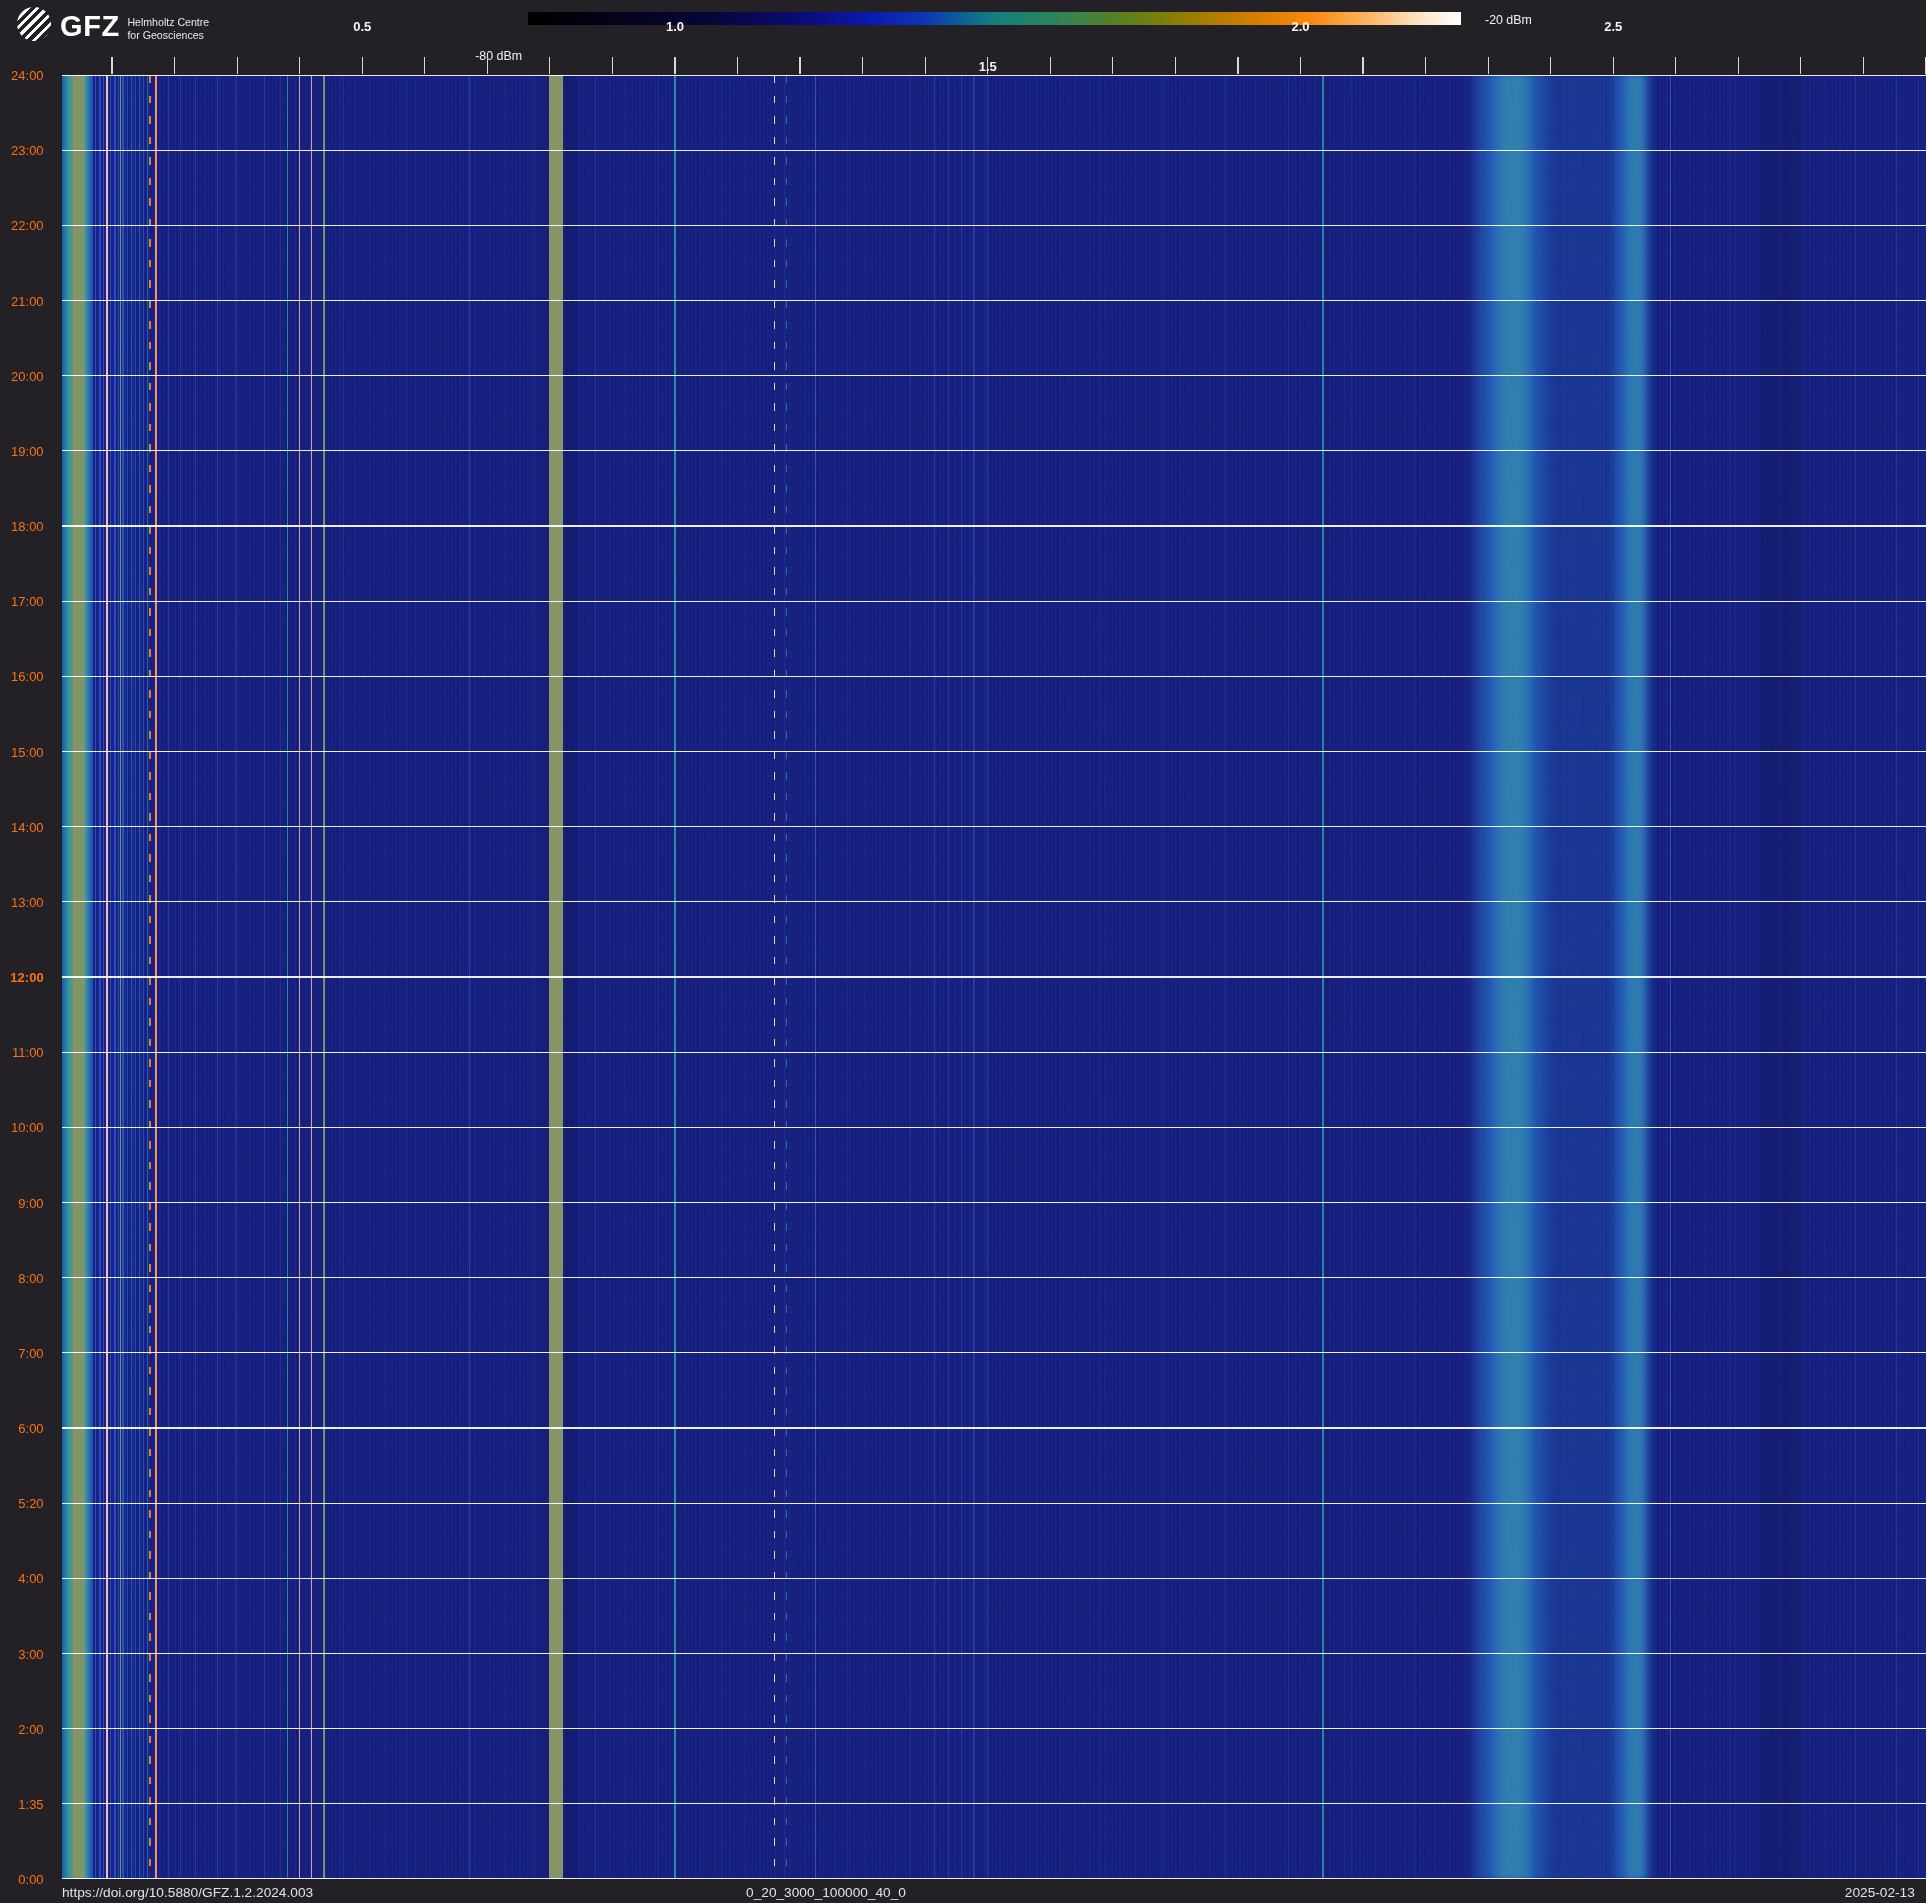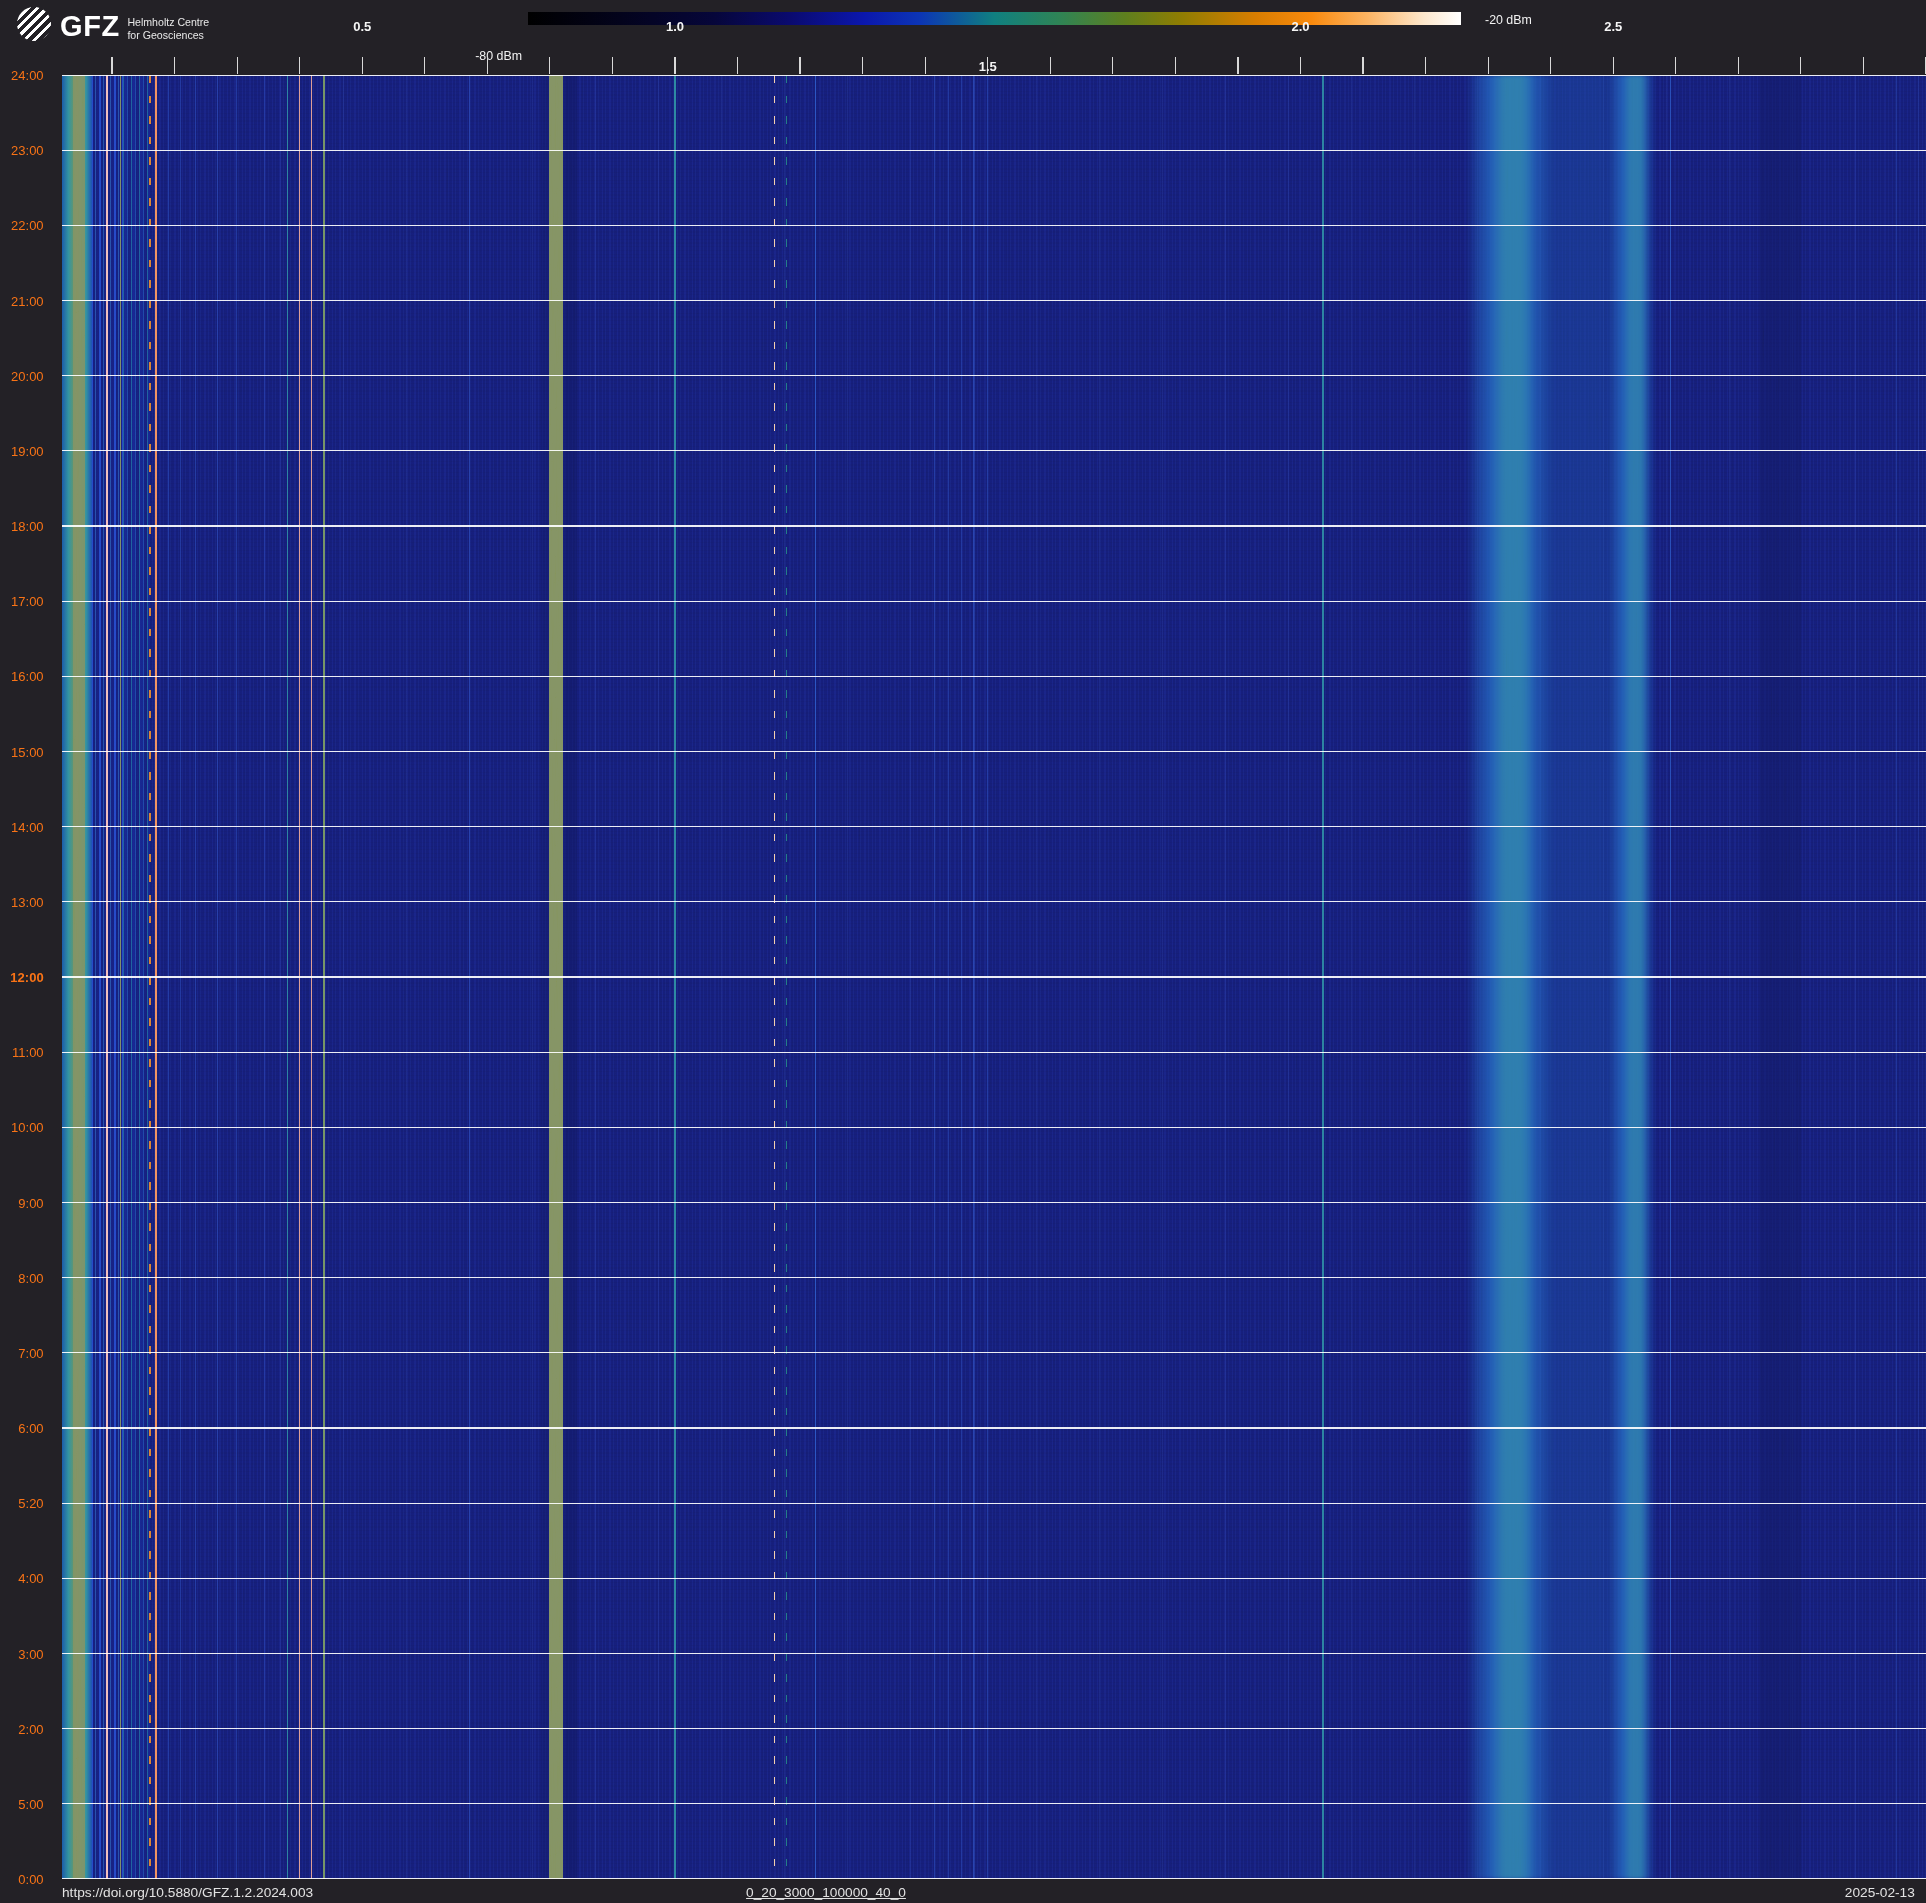--- a/index.html
+++ b/index.html
@@ -39,21 +39,21 @@
          background:rgba(255,255,255,0.92);z-index:30;}
   .feat{position:absolute;top:0;height:100%;z-index:4;}
   .feat.glow{filter:blur(1.9px);}
   .feat.vlf-band{background:linear-gradient(to right,#0f4f8a 0%,#2a8f7f 22%,#57913f 38%,#7f8c2b 50%,#4a8f58 66%,#2a8f7f 80%,#11459a 100%);}
   .feat.stripes-blue{background:repeating-linear-gradient(90deg, rgba(30,70,200,0.85) 0 1.2px, rgba(10,14,82,0.9) 1.2px 3.1px, rgba(42,112,192,0.55) 3.1px 4.3px, rgba(12,16,88,0.9) 4.3px 7.5px);}
   .feat.stripes-teal{background:repeating-linear-gradient(90deg, rgba(24,122,150,0.75) 0 1.2px, rgba(12,24,112,0.85) 1.2px 3.7px, rgba(28,92,182,0.65) 3.7px 5px, rgba(10,14,82,0.85) 5px 8px);}
 
   
   #footer{position:absolute;left:0;top:1881px;width:1926px;height:22.4px;font-size:13.7px;color:#e2e2e2;}
   #footer .doi{position:absolute;left:62px;top:3.7px;}
-  #footer .fname{position:absolute;left:62px;top:3.7px;width:1528px;text-align:center;text-decoration:underline;}
+  #footer .fname{position:absolute;left:62px;top:3.7px;width:1528px;text-align:center;}
   #footer .fdate{position:absolute;right:11.2px;top:3.7px;}
 </style>
 </head>
 <body>
 
 <div id="screen">
 
   <div class="logo">
     <div class="logo-mark"></div>
     <div class="logo-gfz">GFZ</div>
@@ -121,21 +121,21 @@
       <div class="tlabel" style="top: 54.1667%;">11:00</div>
       <div class="tlabel" style="top: 58.3333%;">10:00</div>
       <div class="tlabel" style="top: 62.5%;">9:00</div>
       <div class="tlabel" style="top: 66.6667%;">8:00</div>
       <div class="tlabel" style="top: 70.8333%;">7:00</div>
       <div class="tlabel" style="top: 75%;">6:00</div>
       <div class="tlabel" style="top: 79.1667%;">5:20</div>
       <div class="tlabel" style="top: 83.3333%;">4:00</div>
       <div class="tlabel" style="top: 87.5%;">3:00</div>
       <div class="tlabel" style="top: 91.6667%;">2:00</div>
-      <div class="tlabel" style="top: 95.8333%;">5:00</div>
+      <div class="tlabel" style="top: 95.8333%;">1:35</div>
       <div class="tlabel" style="top: 100%;">0:00</div>
     </div>
 
   <div id="plot">
     <div class="tex"></div>
     <svg class="noise" width="1864" height="1804" style="opacity:.45;" viewBox="0 0 3000 2904">
       <defs>
         <filter id="speckle" x="0" y="0" width="100%" height="100%">
           <feTurbulence type="fractalNoise" baseFrequency="0.7 0.55" numOctaves="2" seed="7" stitchTiles="stitch"></feTurbulence>
           <feColorMatrix type="matrix" values="0 0 0 0 0.03  0 0 0 0 0.07  0.8 0.8 0.8 0 0  0 0 0 0 0.45"></feColorMatrix>

